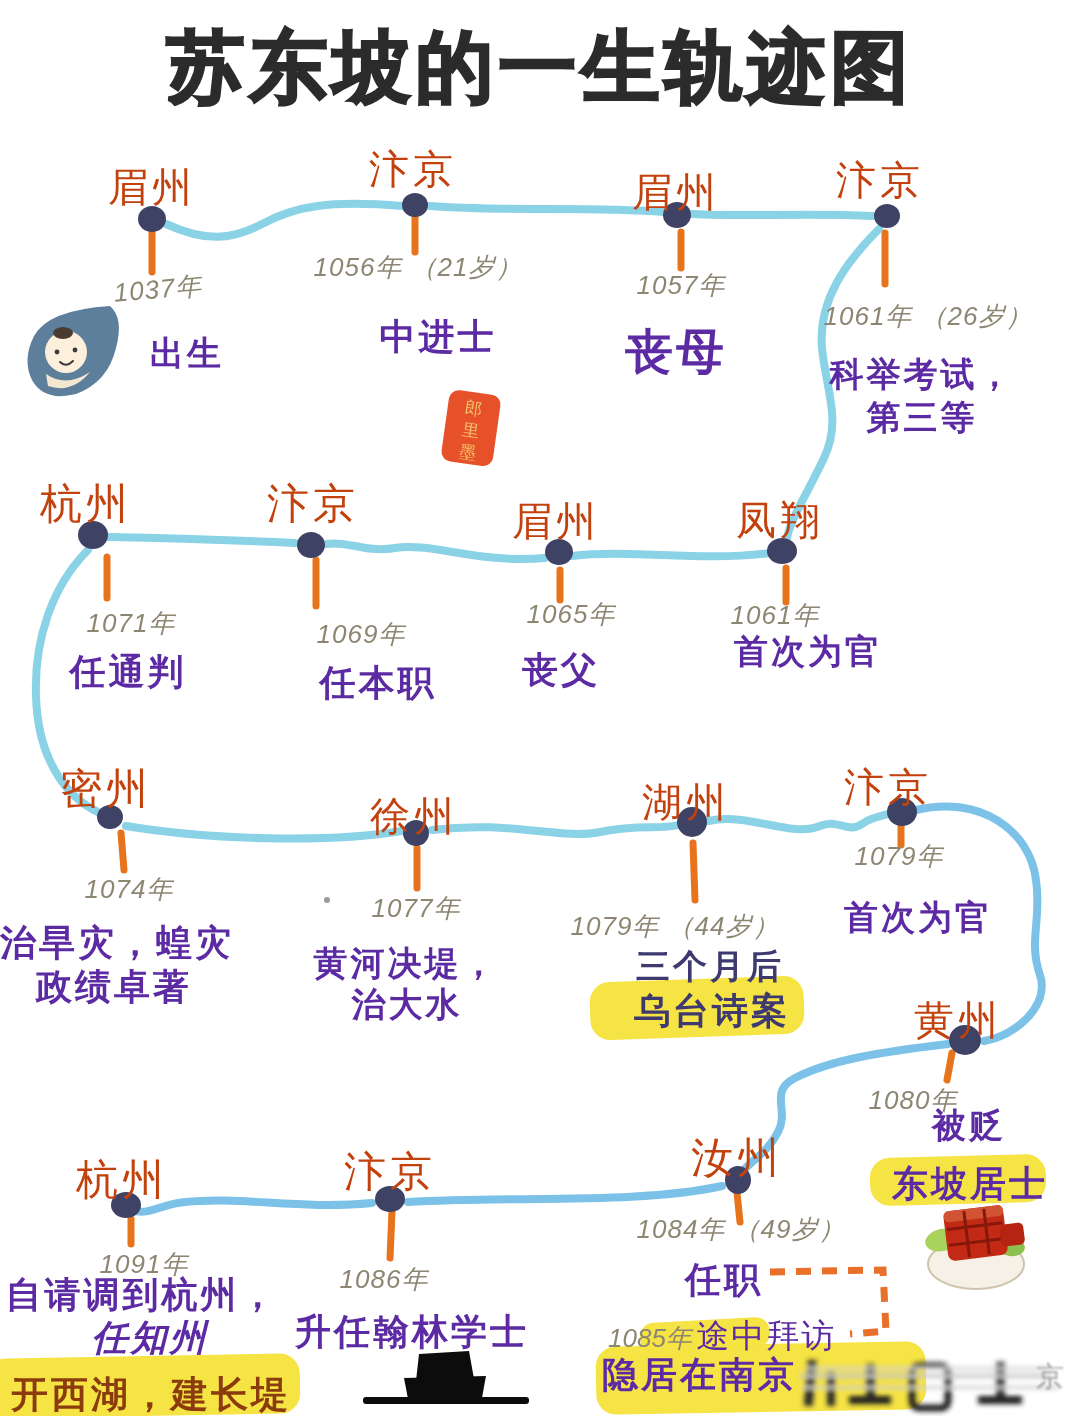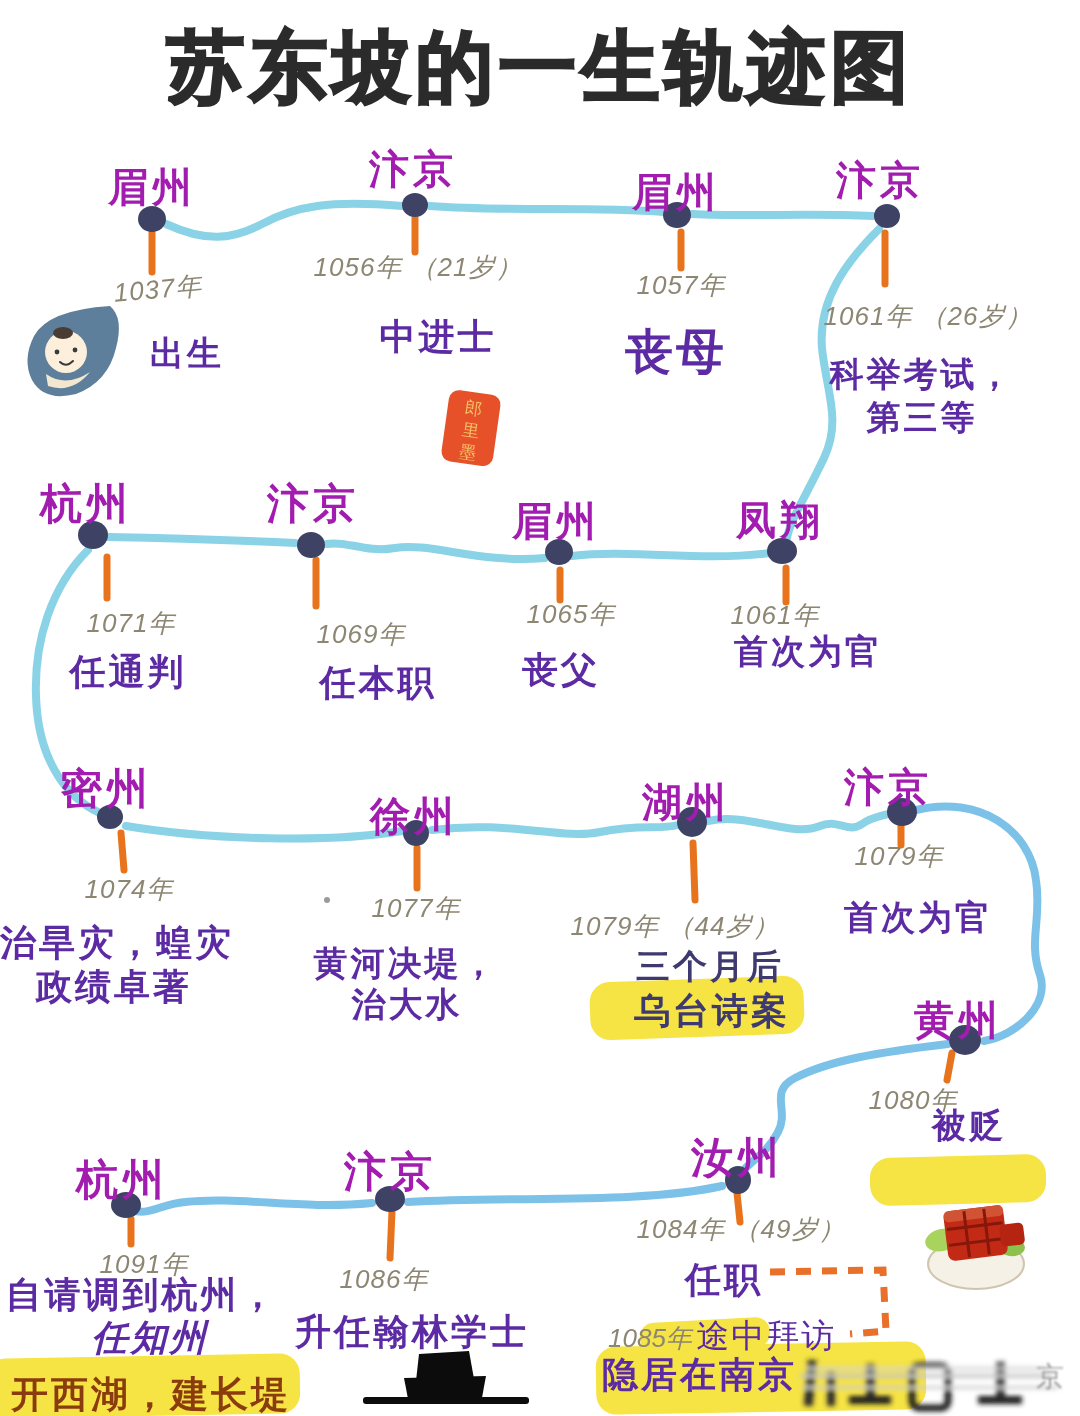--- a/index.html
+++ b/index.html
@@ -6,21 +6,21 @@
   .canvas{
     position:relative;width:1080px;height:1416px;background:#ffffff;overflow:hidden;
     font-family:"Liberation Sans","DejaVu Sans",sans-serif;
   }
   .title{
     position:absolute;left:540px;top:16px;transform:translateX(-50%);
     font-size:78px;font-weight:900;letter-spacing:5px;color:#2b2b2b;
     -webkit-text-stroke:2.5px #2b2b2b;white-space:nowrap;
   }
   .city{
-    position:absolute;transform:translateX(-50%);color:#a21caf;font-weight:700;
+    position:absolute;transform:translateX(-50%);color:#c2410c;font-weight:400;
     font-size:40px;letter-spacing:4px;white-space:nowrap;
   }
   .year{
     position:absolute;transform:translateX(-50%);color:#8c8672;font-size:26px;
     font-style:italic;white-space:nowrap;letter-spacing:1px;
   }
   .event{
     position:absolute;transform:translateX(-50%);color:#5c2ba3;font-weight:700;
     font-size:34px;letter-spacing:3px;white-space:nowrap;
   }
@@ -217,20 +217,21 @@
   <div class="event indigo" style="left:710px;top:944px;">三个月后</div>
   <div class="event indigo" style="left:712px;top:987px;font-size:36px;">乌台诗案</div>
 
   <div class="city" style="left:888px;top:760px;">汴京</div>
   <div class="year" style="left:899px;top:839px;">1079年</div>
   <div class="event" style="left:918px;top:895px;">首次为官</div>
 
   <div class="city" style="left:958px;top:993px;">黄州</div>
   <div class="year" style="left:913px;top:1083px;">1080年</div>
   <div class="event" style="left:969px;top:1103px;text-align:center;">被贬</div>
+  <div class="event" style="left:970px;top:1160px;font-size:36px;">东坡居士</div>
 
   <div class="city" style="left:122px;top:1152px;font-size:42px;">杭州</div>
   <div class="year" style="left:144px;top:1247px;">1091年</div>
   <div class="event" style="left:142px;top:1271px;font-size:36px;">自请调到杭州，</div>
   <div class="event" style="left:150px;top:1314px;font-size:36px;font-style:italic;">任知州</div>
   <div class="event brown" style="left:151px;top:1370px;">开西湖，建长堤</div>
 
   <div class="city" style="left:390px;top:1144px;font-size:42px;">汴京</div>
   <div class="year" style="left:384px;top:1262px;">1086年</div>
   <div class="event" style="left:412px;top:1308px;font-size:36px;">升任翰林学士</div>

